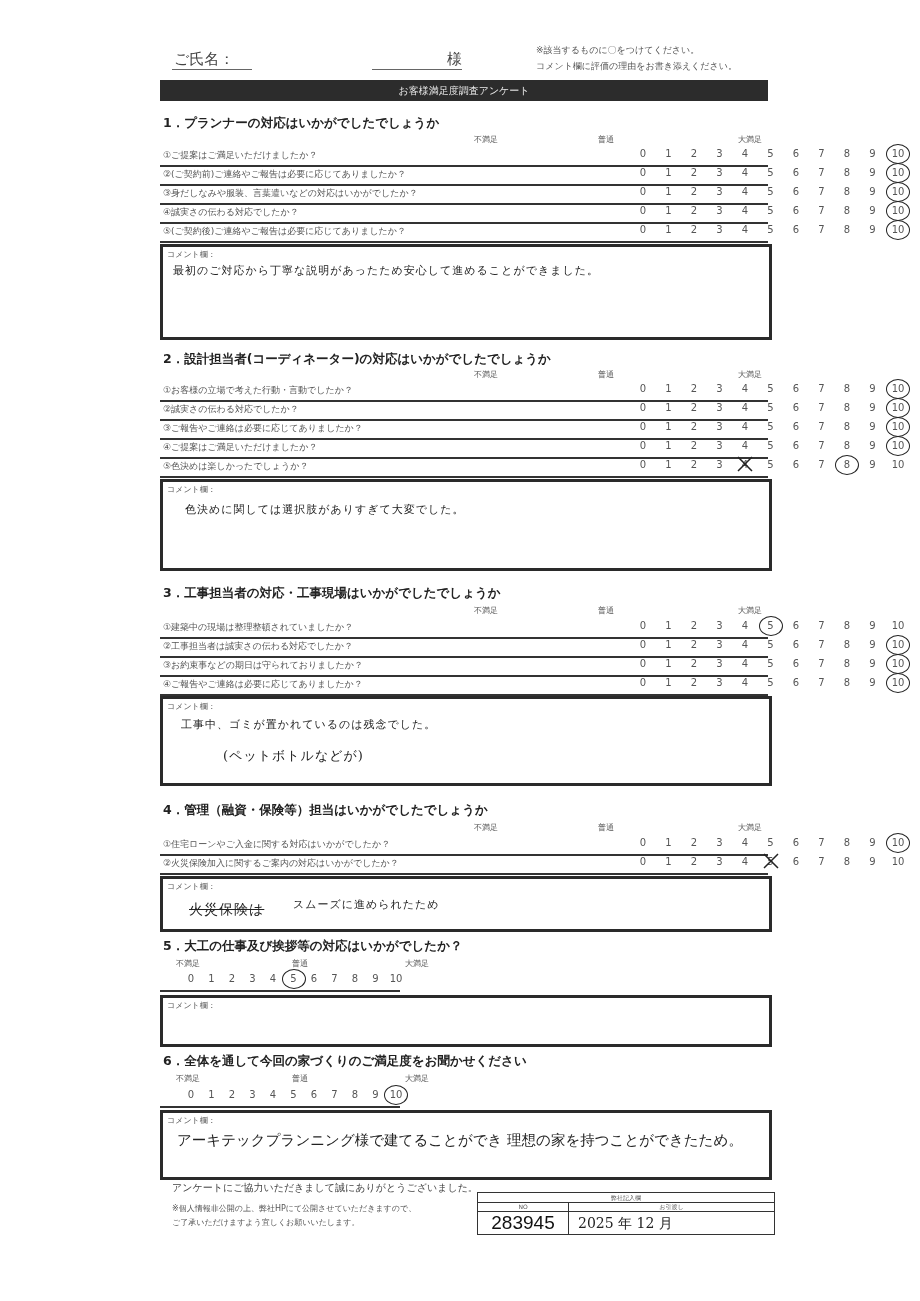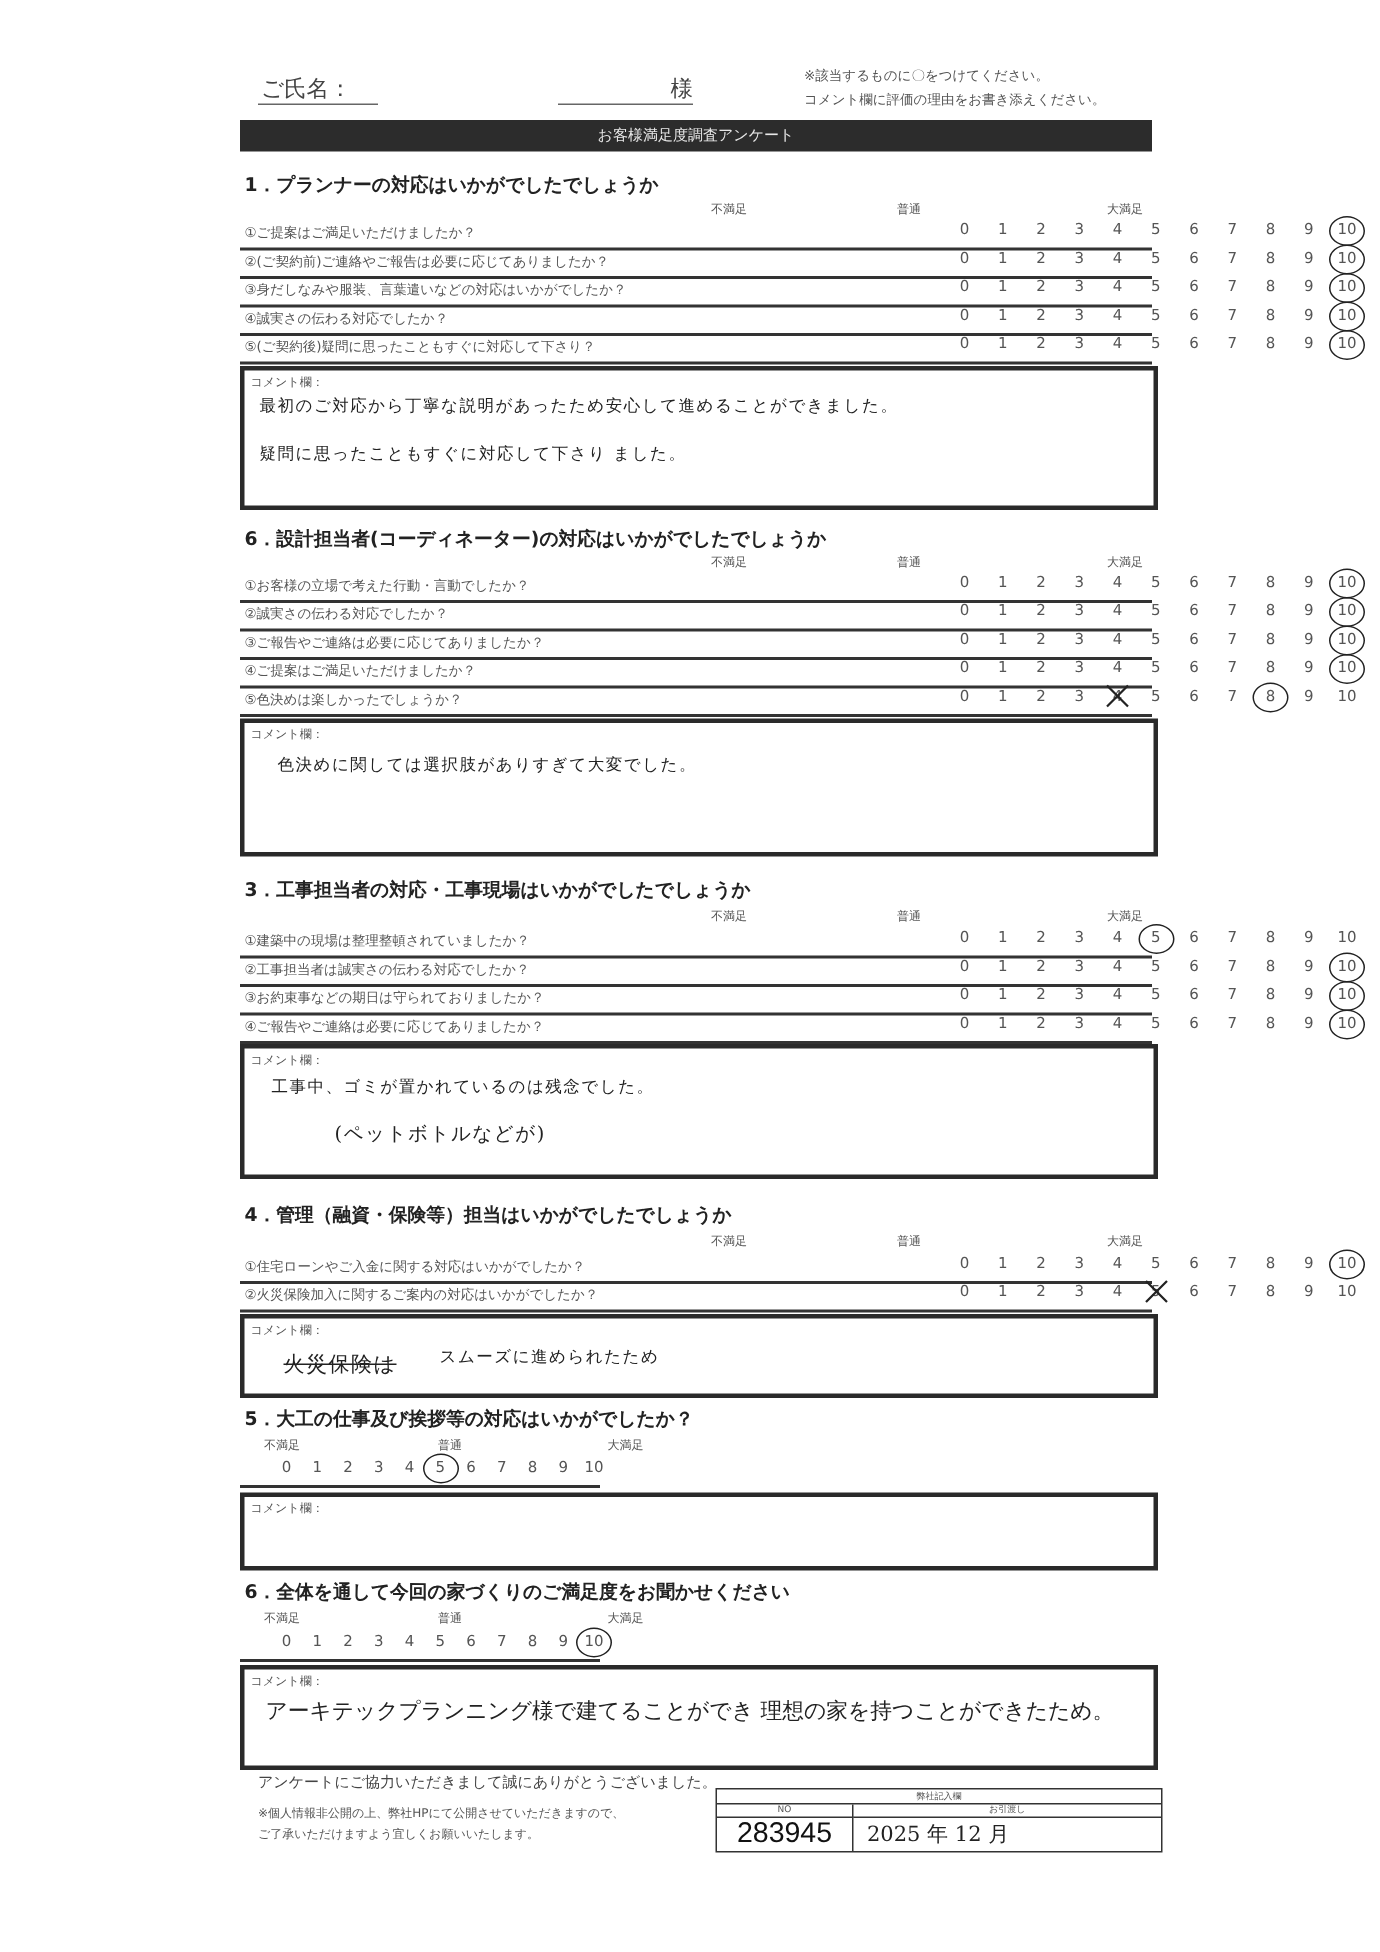--- a/index.html
+++ b/index.html
@@ -106,44 +106,43 @@
       <span class="num" style="left: 127.5px;">5</span>
       <span class="num" style="left: 153px;">6</span>
       <span class="num" style="left: 178.5px;">7</span>
       <span class="num" style="left: 204px;">8</span>
       <span class="num" style="left: 229.5px;">9</span>
       <span class="num" style="left: 255px;">10</span>
       <span class="circ" style="left: 254px;"></span>
     </div>
 </div>
 <div class="abs row" style="top:222px;">
-  <span class="q">⑤(ご契約後)疑問に思ったこともすぐに対応して下さり？</span>
+  <span class="q">⑤(ご契約後)ご連絡やご報告は必要に応じてありましたか？</span>
   <div class="nums">
       <span class="num" style="left: 0px;">0</span>
       <span class="num" style="left: 25.5px;">1</span>
       <span class="num" style="left: 51px;">2</span>
       <span class="num" style="left: 76.5px;">3</span>
       <span class="num" style="left: 102px;">4</span>
       <span class="num" style="left: 127.5px;">5</span>
       <span class="num" style="left: 153px;">6</span>
       <span class="num" style="left: 178.5px;">7</span>
       <span class="num" style="left: 204px;">8</span>
       <span class="num" style="left: 229.5px;">9</span>
       <span class="num" style="left: 255px;">10</span>
       <span class="circ" style="left: 254px;"></span>
     </div>
 </div>
 
 <div class="abs comment" style="top:244px;height:90px;">
   <span class="lbl">コメント欄：</span>
   <span class="hw" style="left:10px;top:16px;">最初のご対応から丁寧な説明があったため安心して進めることができました。</span>
-  <span class="hw" style="left:10px;top:48px;">疑問に思ったこともすぐに対応して下さり ました。</span>
-</div>
-
-<div class="abs sec-title" style="top:351px;">6．設計担当者(コーディネーター)の対応はいかがでしたでしょうか</div>
+</div>
+
+<div class="abs sec-title" style="top:351px;">2．設計担当者(コーディネーター)の対応はいかがでしたでしょうか</div>
 <div class="abs scale-hdr" style="left:474px;top:369px;">不満足</div>
 <div class="abs scale-hdr" style="left:598px;top:369px;">普通</div>
 <div class="abs scale-hdr" style="left:738px;top:369px;">大満足</div>
 
 <div class="abs row" style="top:381px;">
   <span class="q">①お客様の立場で考えた行動・言動でしたか？</span>
   <div class="nums">
       <span class="num" style="left: 0px;">0</span>
       <span class="num" style="left: 25.5px;">1</span>
       <span class="num" style="left: 51px;">2</span>

